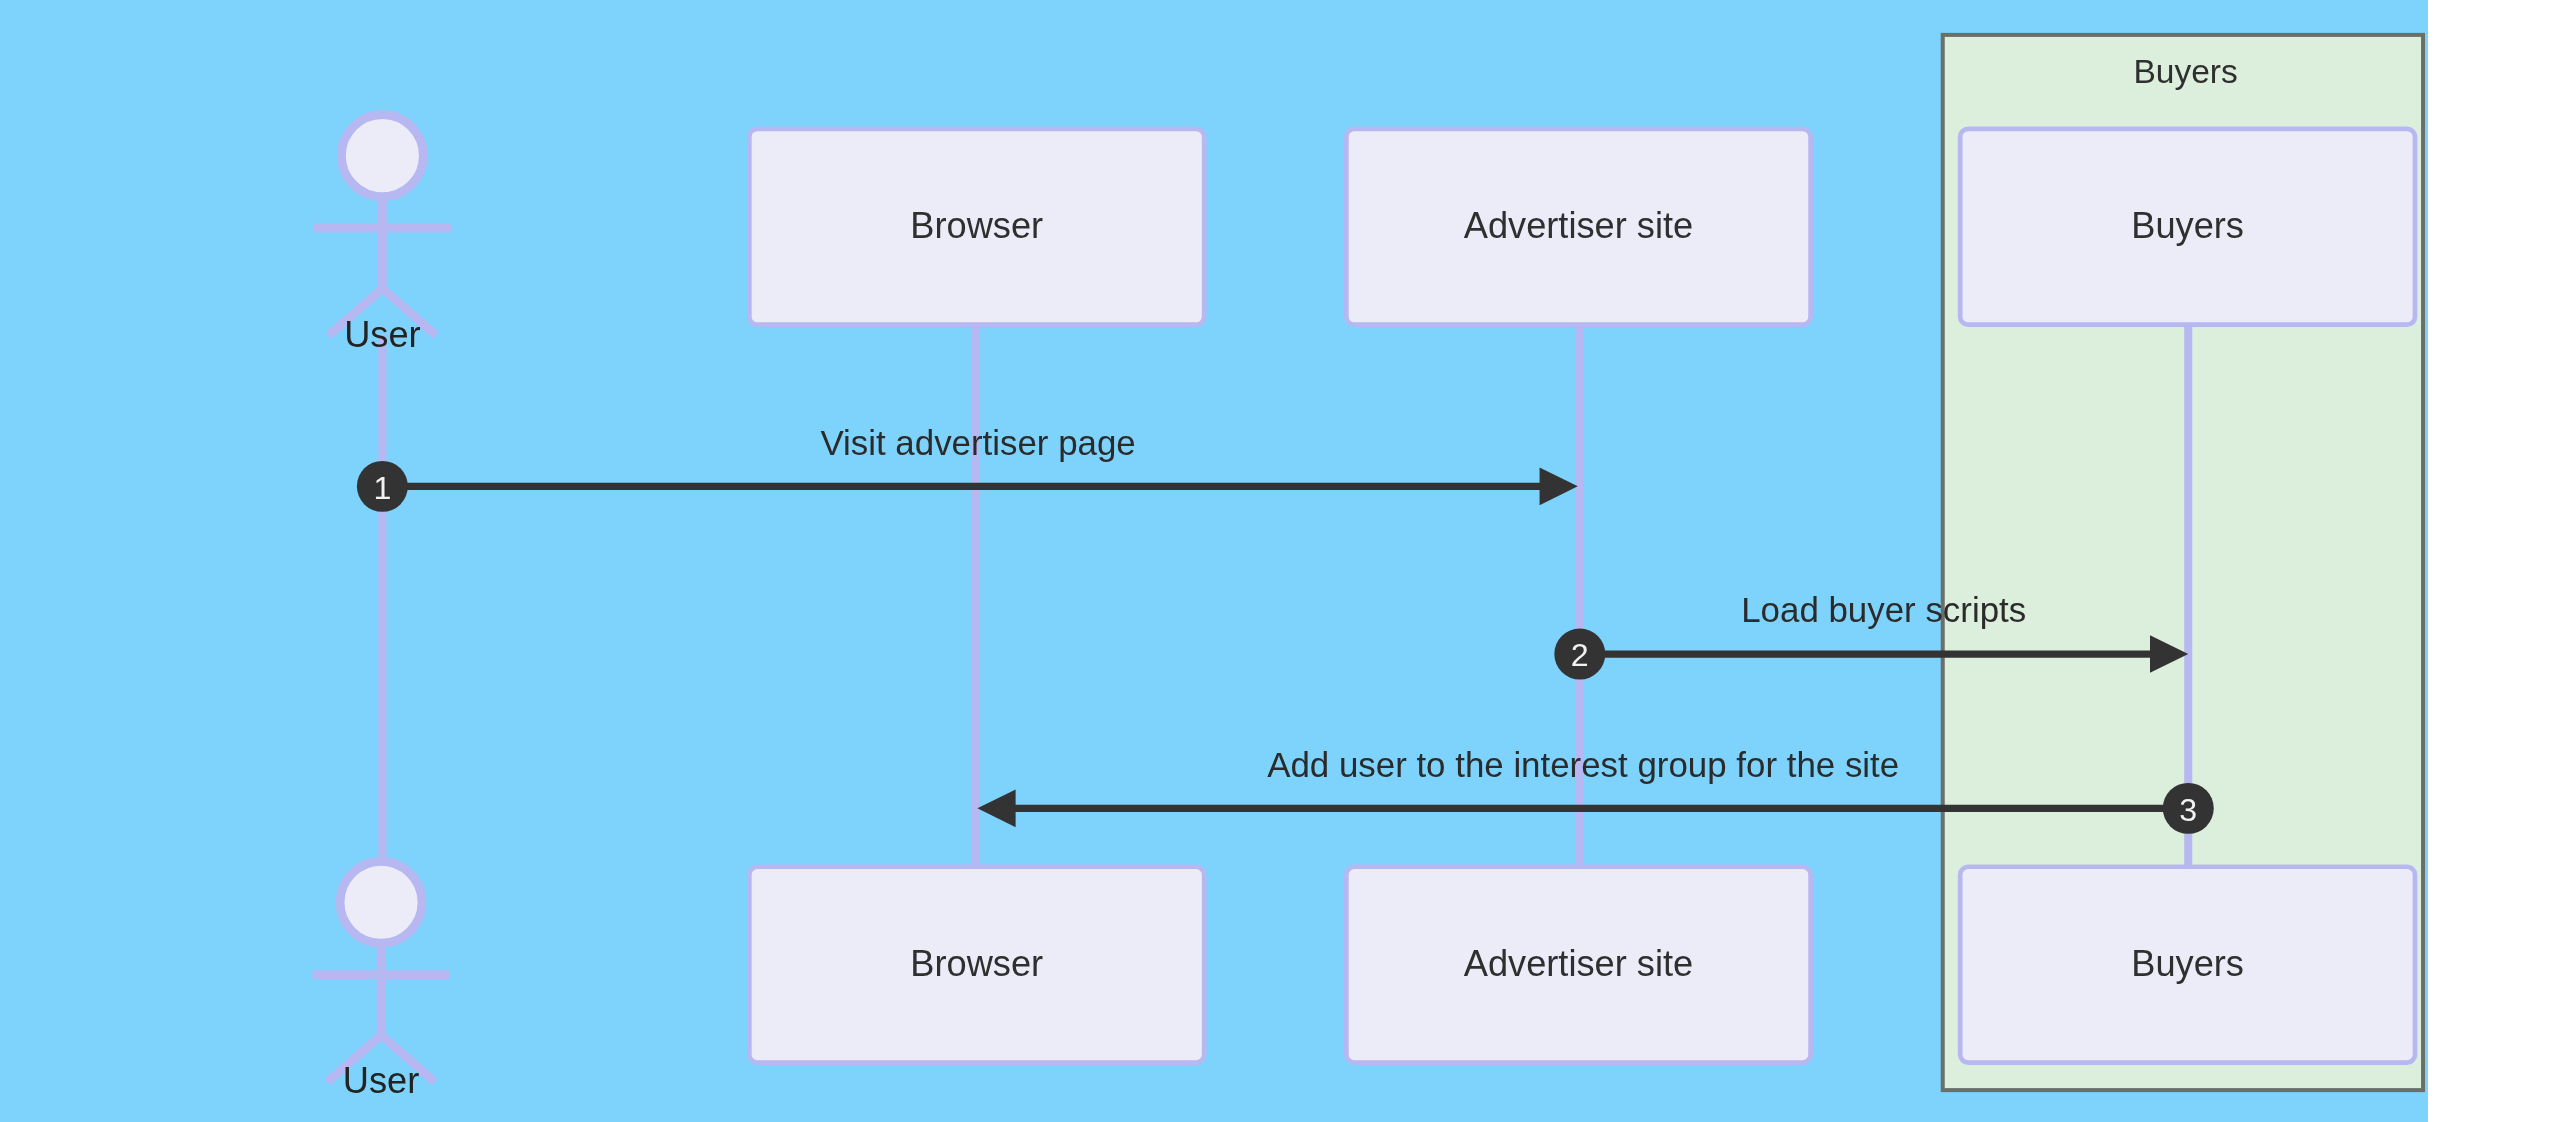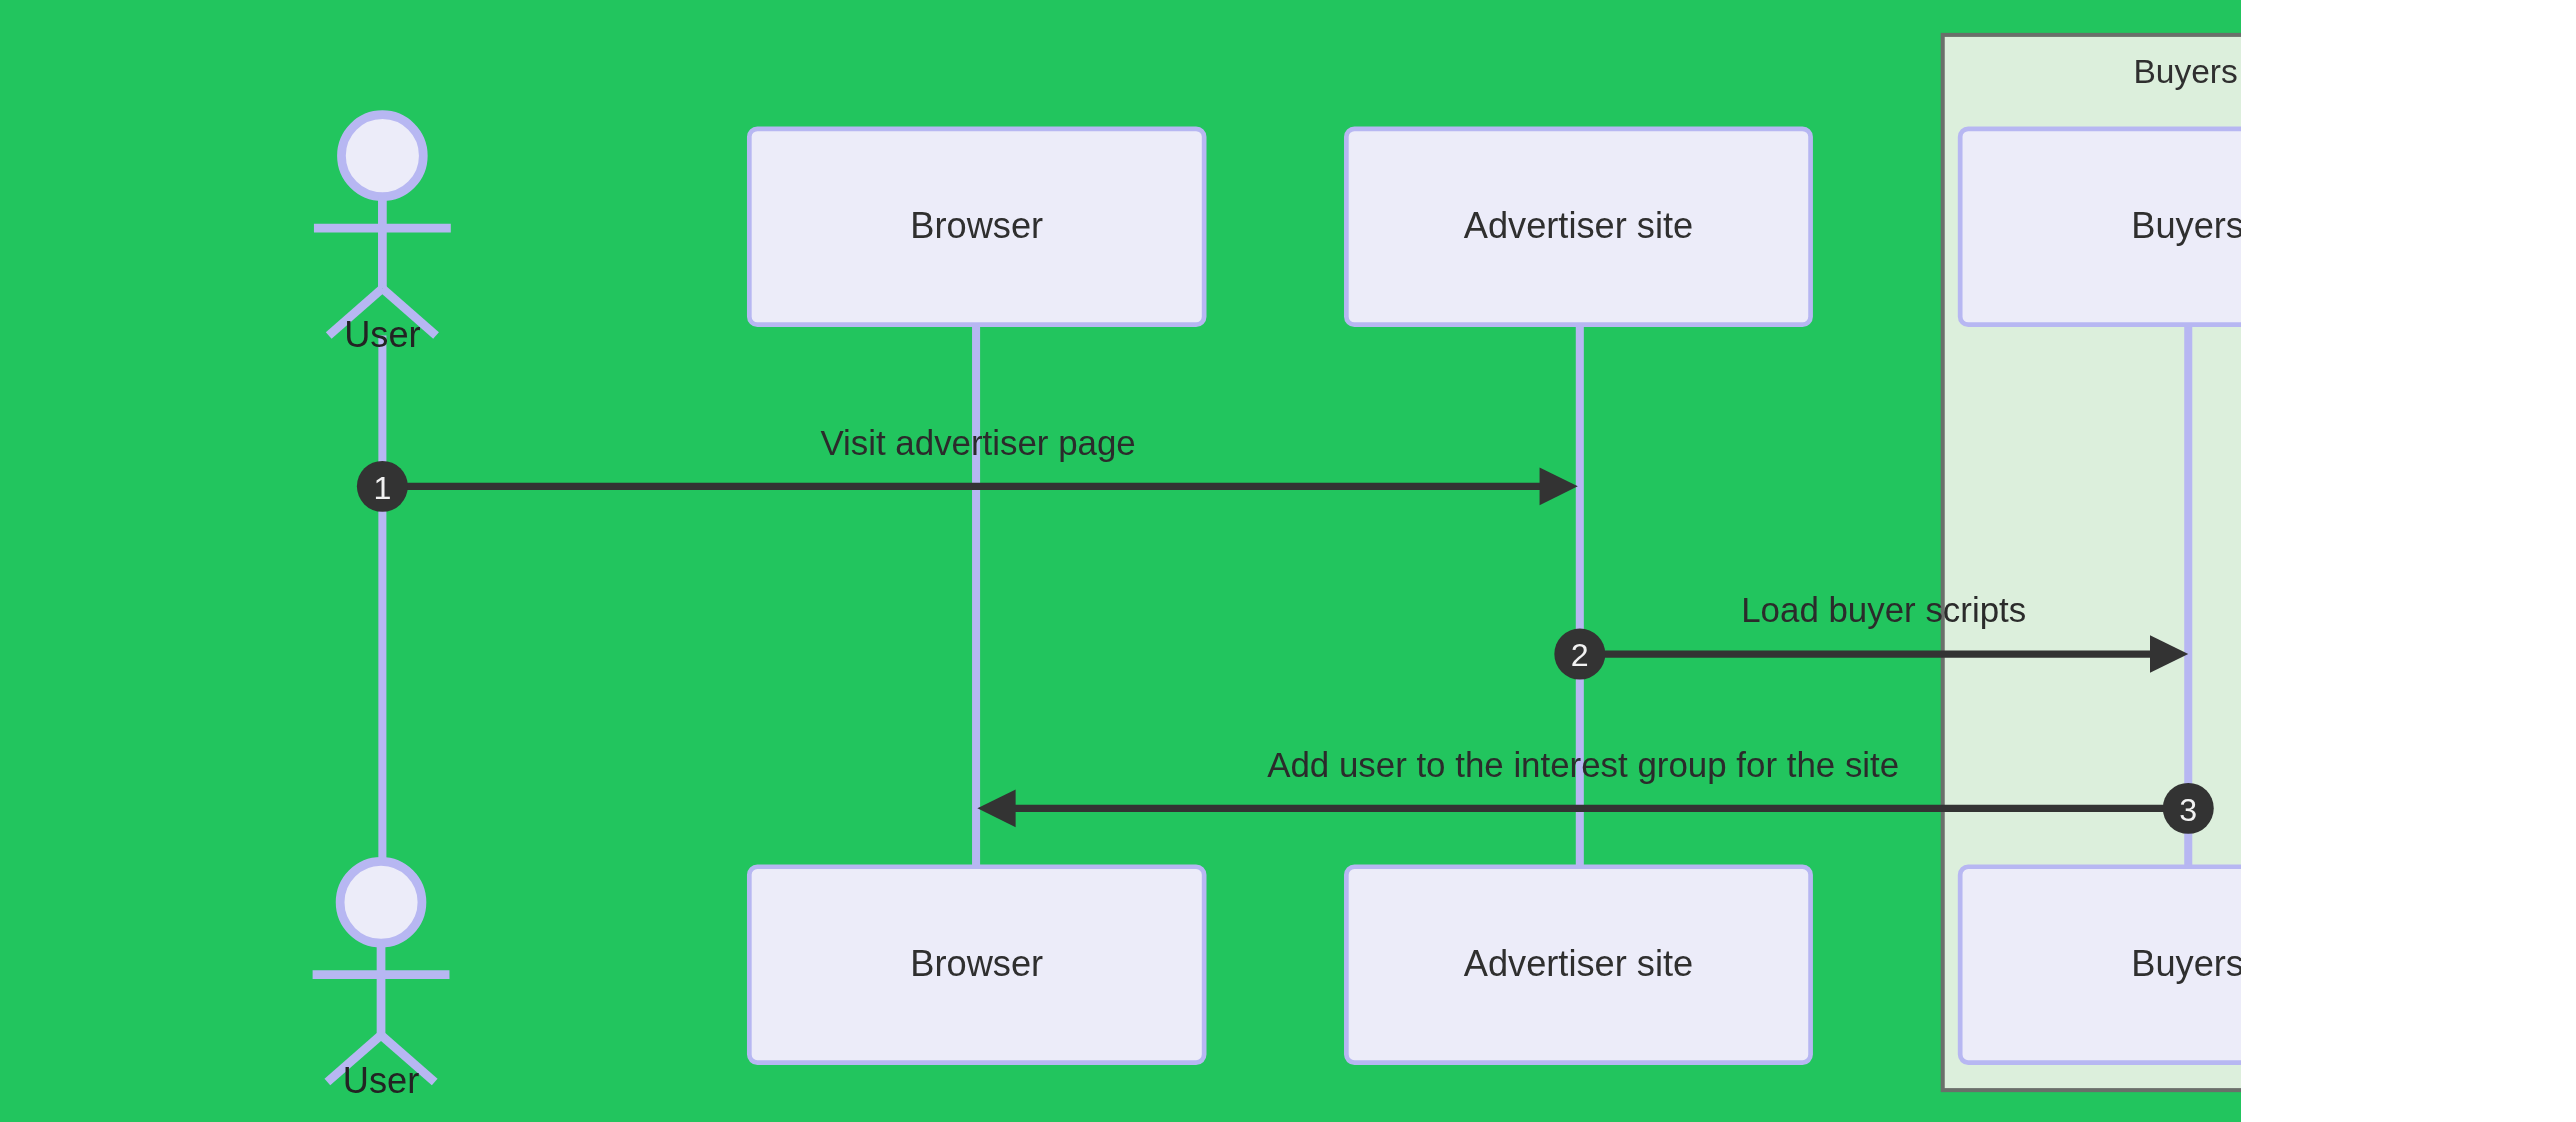--- a/index.html
+++ b/index.html
@@ -5,23 +5,23 @@
   html, body {
     margin: 0;
     padding: 0;
     background: #ffffff;
   }
   body {
     font-family: "Liberation Sans", sans-serif;
   }
   #diagram-root {
     position: relative;
-    width: 2241px;
+    width: 2428px;
     height: 1123px;
-    background: #22c55e;
+    background: #7dd3fc;
     overflow: hidden;
   }
   #diagram-svg {
     position: absolute;
     left: 0;
     top: 0;
     width: 2576px;
     height: 1123px;
     display: block;
   }

